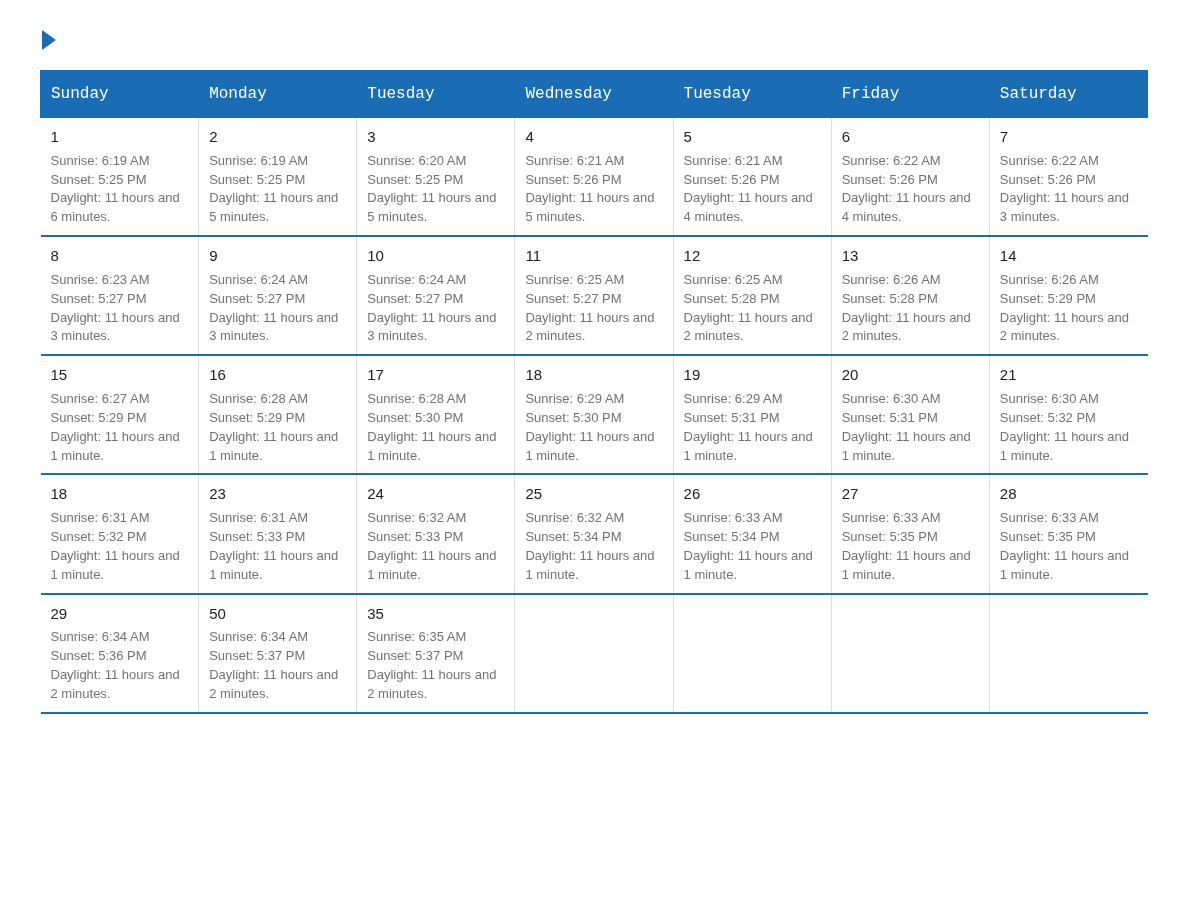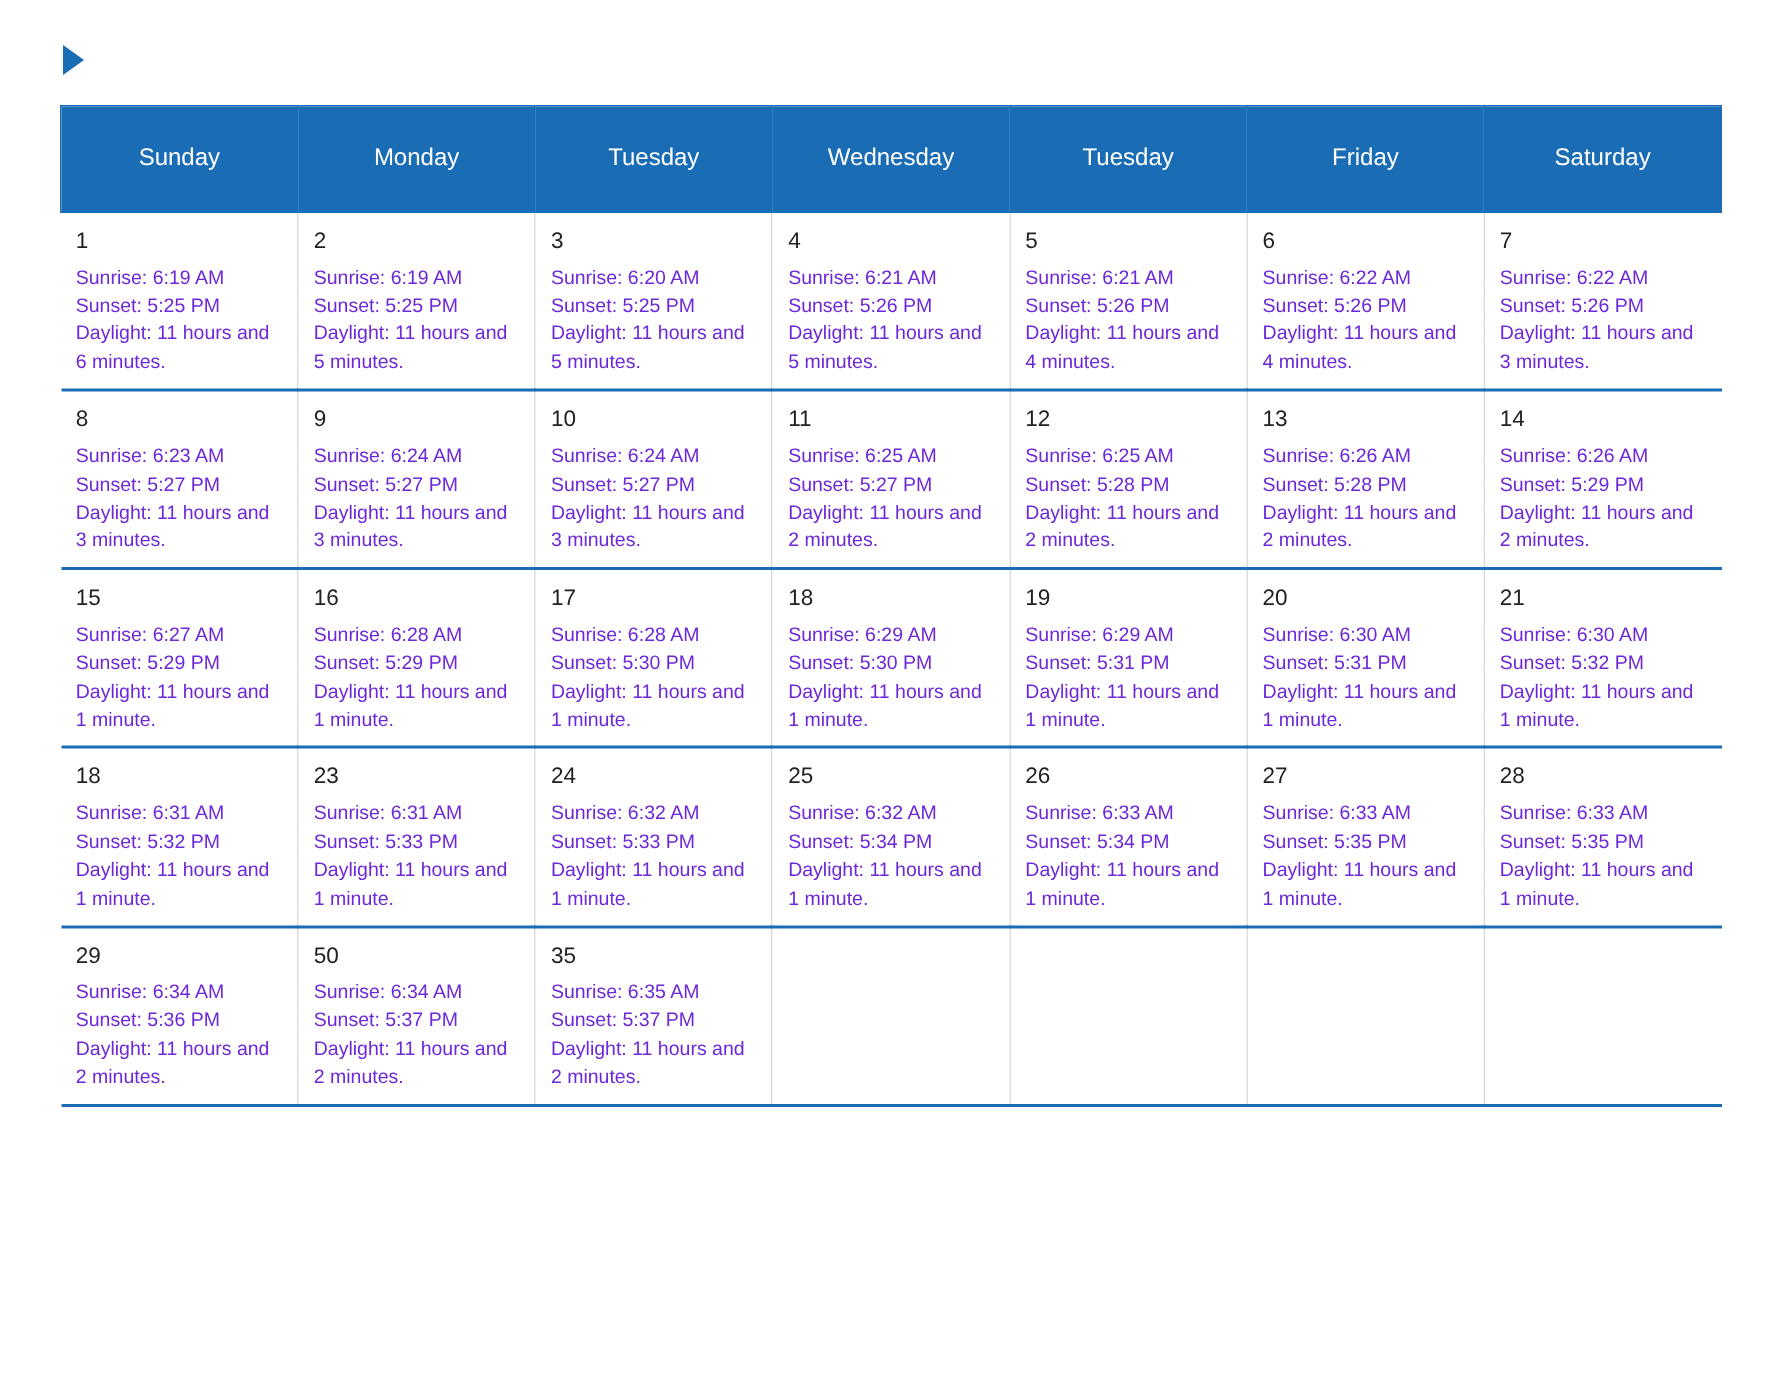--- a/index.html
+++ b/index.html
@@ -63,25 +63,26 @@
     table {
       width: 100%;
       border-collapse: collapse;
       table-layout: fixed;
     }
     thead tr {
       background-color: #1a6db5;
       color: white;
     }
     thead th {
-      padding: 26px 10px;
+      padding: 14px 10px;
       font-size: 16px;
       font-weight: normal;
-      text-align: center;
+      text-align: left;
       border: 1px solid #1a6db5;
+      font-family: Liberation Mono, monospace;
     }
     tbody tr {
       border-bottom: 2px solid #1a6db5;
     }
     tbody td {
       vertical-align: top;
       padding: 8px 10px;
       font-size: 13px;
       line-height: 1.45;
       border-right: 1px solid #ddd;
@@ -92,21 +93,21 @@
       border-right: none;
     }
     .day-number {
       font-size: 15px;
       font-weight: normal;
       display: block;
       margin-bottom: 4px;
     }
     .day-info {
       font-size: 13px;
-      color: #6d28d9;
+      color: #737373;
     }
     .empty-cell {
       background: #fff;
     }
   </style>
 </head>
 <body>
 
 <div class="header-section">
   <div class="logo">

